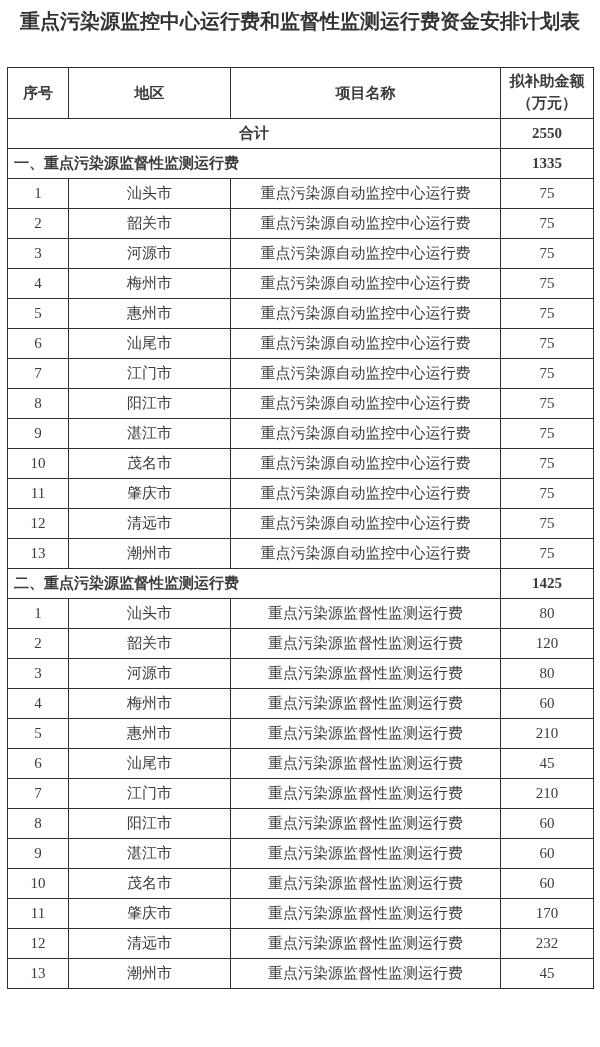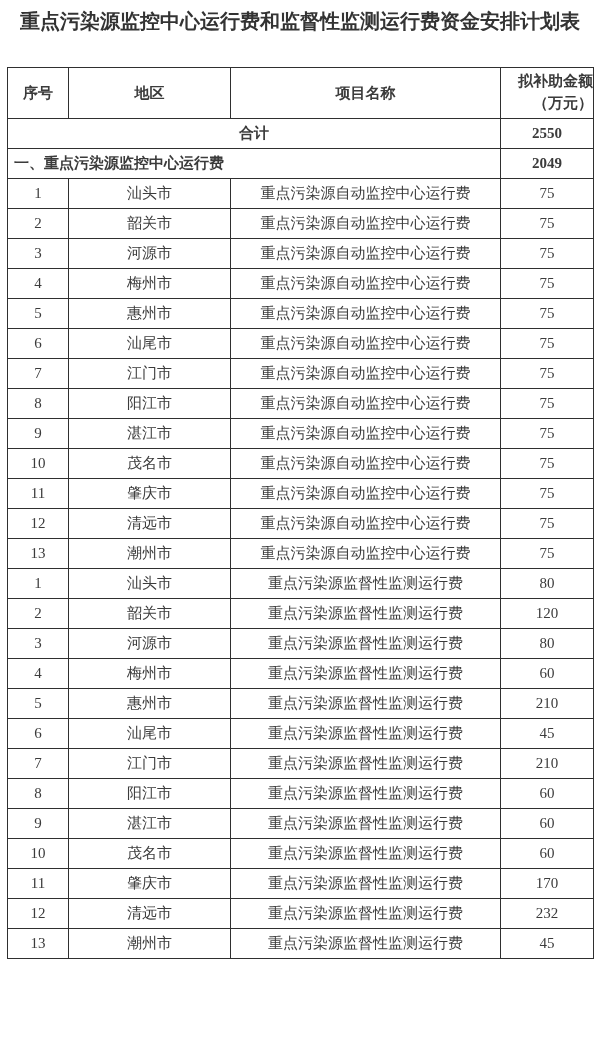--- a/index.html
+++ b/index.html
@@ -38,21 +38,20 @@
     overflow: hidden;
     white-space: nowrap;
   }
   .subsidy-table thead th {
     height: 50px;
     font-weight: bold;
     color: #3b3b3b;
   }
   .amount-header div {
     line-height: 1.45;
-    text-align: right;
   }
   .subsidy-table tbody td {
     height: 29px;
   }
   tr.total-row td,
   tr.section-row td {
     font-weight: bold;
   }
   td.section-label {
     text-align: left;
@@ -85,22 +84,22 @@
         <div>（万元）</div>
       </th>
     </tr>
   </thead>
   <tbody id="table-body">
     <tr class="total-row">
       <td colspan="3">合计</td>
       <td>2550</td>
     </tr>
   <tr class="section-row">
-        <td colspan="3" class="section-label">一、重点污染源监控中心运行费</td>
-        <td>2049</td>
+        <td colspan="3" class="section-label">一、重点污染源监督性监测运行费</td>
+        <td>1335</td>
       </tr>
       <tr class="data-row">
         <td>1</td>
         <td>汕头市</td>
         <td>重点污染源自动监控中心运行费</td>
         <td>75</td>
       </tr>
       <tr class="data-row">
         <td>2</td>
         <td>韶关市</td>
@@ -165,20 +164,24 @@
         <td>12</td>
         <td>清远市</td>
         <td>重点污染源自动监控中心运行费</td>
         <td>75</td>
       </tr>
       <tr class="data-row">
         <td>13</td>
         <td>潮州市</td>
         <td>重点污染源自动监控中心运行费</td>
         <td>75</td>
+      </tr>
+      <tr class="section-row">
+        <td colspan="3" class="section-label">二、重点污染源监督性监测运行费</td>
+        <td>1425</td>
       </tr>
       <tr class="data-row">
         <td>1</td>
         <td>汕头市</td>
         <td>重点污染源监督性监测运行费</td>
         <td>80</td>
       </tr>
       <tr class="data-row">
         <td>2</td>
         <td>韶关市</td>

